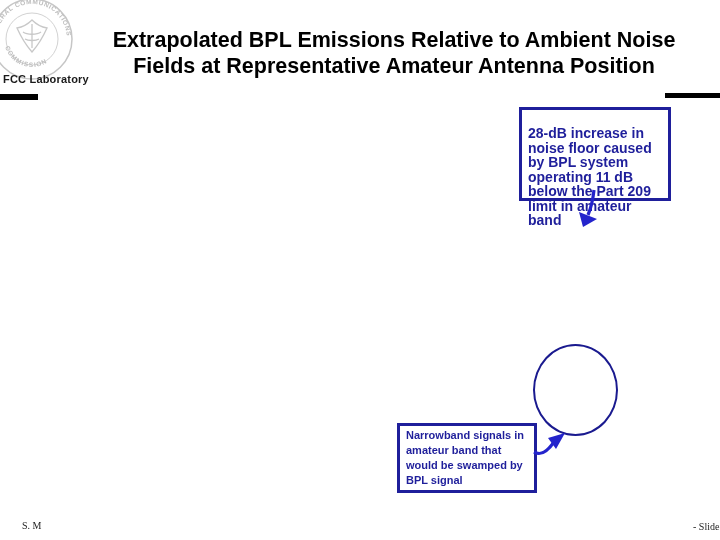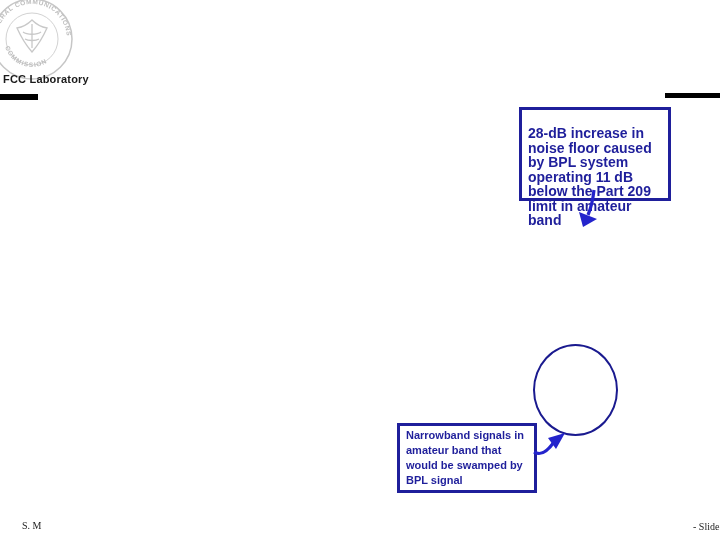--- a/index.html
+++ b/index.html
@@ -74,20 +74,22 @@
       <path d="M39 46 C42 48 50 48 53 46"></path>
     </g>
   </svg>
 
   <div class="fcc-label">FCC Laboratory</div>
 
   <div class="bar bar-left"></div>
   <div class="bar bar-right"></div>
 
   <div class="title">
+    <div class="title-line">Extrapolated BPL Emissions Relative to Ambient Noise</div>
+    <div class="title-line">Fields at Representative Amateur Antenna Position</div>
   </div>
 
   <div class="callout callout-noise">28-dB increase in noise floor caused by BPL system operating 11 dB below the Part 209 limit in amateur band</div>
 
   <svg class="arrow arrow-down" viewBox="0 0 28 42" xmlns="http://www.w3.org/2000/svg">
     <path d="M20 1 C19 10 17 19 14 26" fill="none" stroke="#2424CC" stroke-width="3.2"></path>
     <polygon points="5,23 23,30 9,38" fill="#2424CC"></polygon>
   </svg>
 
   <div class="circle"></div>

